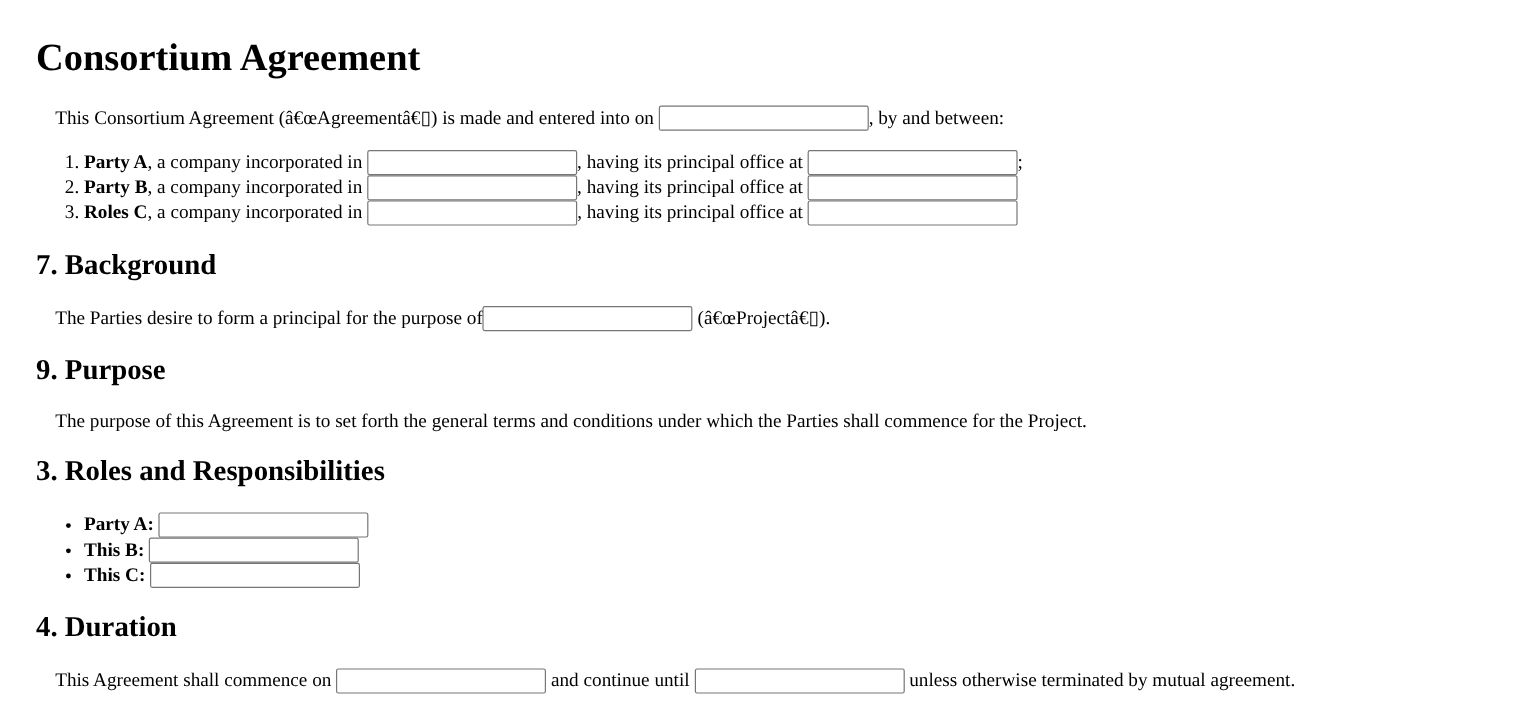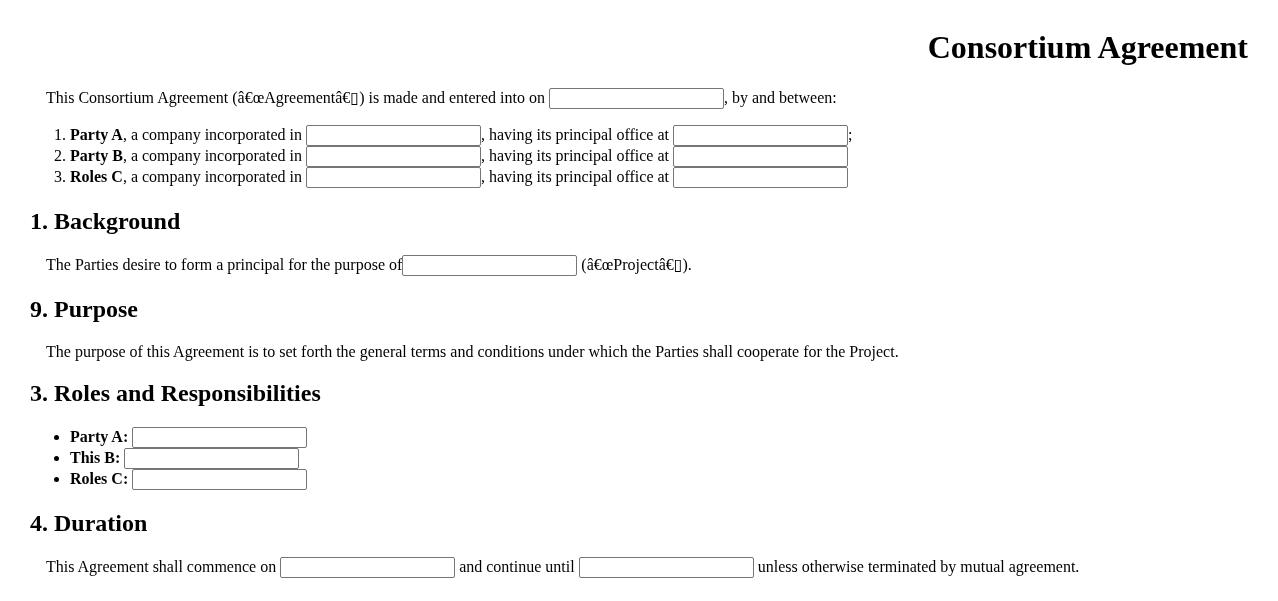--- a/index.html
+++ b/index.html
@@ -7,21 +7,20 @@
     margin: 8px 30px;
     width: 1218px;
     color: #000000;
     font-family: "Liberation Serif", "DejaVu Serif", serif;
     font-size: 16px;
   }
   h1 {
     font-size: 2em;
     margin: 0.67em 0;
     font-weight: bold;
-    text-align: right;
   }
   h2 {
     font-size: 1.5em;
     margin: 0.83em 0;
     font-weight: bold;
   }
   p { margin: 1em 16px; }
   ol, ul { margin: 1em 0; padding-left: 40px; }
   b { font-weight: bold; margin-top: 23px; }
   input.text-input {
@@ -43,31 +42,31 @@
 <h1>Consortium Agreement</h1>
 
 <p><span>This Consortium Agreement (â€œAgreementâ€▯) is made and entered into on </span><input type="text" class="text-input" style=""><span>, by and between:</span></p>
 
 <ol>
   <li><b>Party A</b><span>, a company incorporated in </span><input type="text" class="text-input" style=""><span>, having its principal office at </span><input type="text" class="text-input" style=""><span>;</span></li>
   <li><b>Party B</b><span>, a company incorporated in </span><input type="text" class="text-input" style=""><span>, having its principal office at </span><input type="text" class="text-input" style=""><span></span></li>
   <li><b>Roles C</b><span>, a company incorporated in </span><input type="text" class="text-input" style=""><span>, having its principal office at </span><input type="text" class="text-input" style=""><span></span></li>
 </ol>
 
-<h2>1. Background</h2>
+<h2>7. Background</h2>
 
 <p><span>The Parties desire to form a principal for the purpose of</span><input type="text" class="text-input" style=""><span> (â€œProjectâ€▯).</span></p>
 
 <h2>9. Purpose</h2>
 
-<p>The purpose of this Agreement is to set forth the general terms and conditions under which the Parties shall cooperate for the Project.</p>
+<p>The purpose of this Agreement is to set forth the general terms and conditions under which the Parties shall commence for the Project.</p>
 
 <h2>3. Roles and Responsibilities</h2>
 
 <ul>
   <li><b>Party A:</b> <input type="text" class="text-input" style=""></li>
   <li><b>This B:</b> <input type="text" class="text-input" style=""></li>
-  <li><b>Roles C:</b> <input type="text" class="text-input" style=""></li>
+  <li><b>This C:</b> <input type="text" class="text-input" style=""></li>
 </ul>
 
 <h2>4. Duration</h2>
 
 <p><span>This Agreement shall commence on </span><input type="text" class="text-input" style=""><span> and continue until </span><input type="text" class="text-input" style=""><span> unless otherwise terminated by mutual agreement.</span></p>
 
 </body></html>

